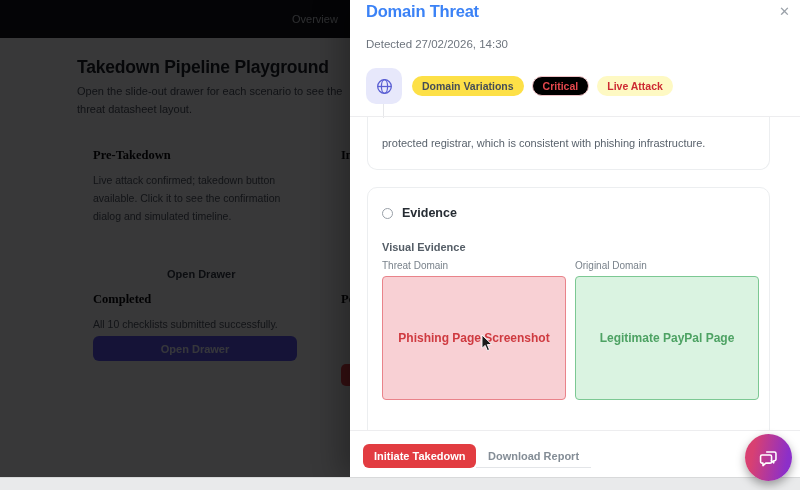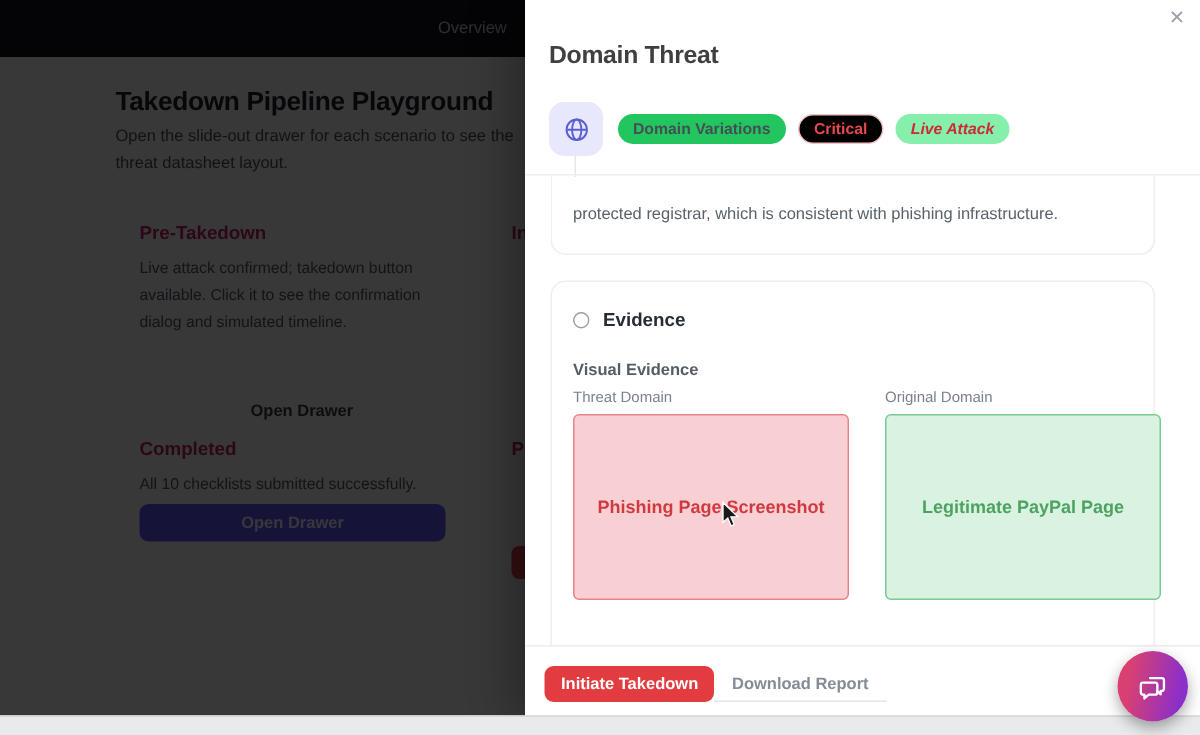--- a/index.html
+++ b/index.html
@@ -7,21 +7,21 @@
               font-family:"Liberation Sans", sans-serif; }
   #stage { position:relative; width:800px; height:490px; overflow:hidden; background:#f4f4f5; }
 
   
   .topnav { position:absolute; top:0; left:0; width:800px; height:38px; background:#0b0c0e; z-index:1; }
   .nav-link { position:absolute; top:13px; left:292px; font-size:11px; color:#c3c7cd; }
   .bg-content { position:absolute; top:38px; left:0; width:800px; height:439px; background:#f4f4f5; z-index:1; }
   .bg-title { position:absolute; top:19px; left:77px; font-size:17.5px; font-weight:700; color:#15181d; letter-spacing:-.2px; }
   .bg-sub { position:absolute; top:44px; left:77px; width:282px; font-size:11px; line-height:1.65; color:#454c55; }
   .bg-card { position:absolute; }
-  .bg-card .c-title { font-size:12.5px; font-weight:700; color:#be185d; }
+  .bg-card .c-title { font-size:12.5px; font-weight:700; color:#000000;font-family:Liberation Serif, serif; }
   .bg-card .c-desc { margin-top:8px; width:188px; font-size:10.5px; line-height:1.72; color:#4a515a; }
   .card-pre { top:110px; left:93px; width:230px; }
   .card-inprogress { top:110px; left:341px; width:120px; }
   .card-completed { top:254px; left:93px; width:230px; }
   .card-post { top:254px; left:341px; width:120px; }
   .ghost-btn { position:absolute; top:120px; left:74px; font-size:11px; font-weight:600; color:#2d343d; cursor:pointer; }
   .indigo-btn { position:absolute; top:44px; left:0; width:204px; height:25px; border:none; border-radius:6px;
                 background:#5650ee; color:#eceefc; font-size:11px; font-weight:600; cursor:pointer;
                 font-family:"Liberation Sans", sans-serif; }
   .red-frag-btn { position:absolute; top:72px; left:0; width:60px; height:22px; border:none; border-radius:5px;
@@ -29,44 +29,44 @@
                   font-family:"Liberation Sans", sans-serif; }
   .dim { position:absolute; top:0; left:0; width:800px; height:477px; background:rgba(3,3,4,0.78); z-index:2; }
   .bottom-strip { position:absolute; top:477px; left:0; width:800px; height:13px; background:#e9eaeb;
                   border-top:1px solid #d8d9da; z-index:5; }
 
   
   .drawer { position:absolute; top:0; left:350px; width:450px; height:477px; background:#ffffff; z-index:4;
             box-shadow:-10px 0 26px rgba(0,0,0,.28); }
   .close-x { position:absolute; top:4px; right:10px; font-size:13px; color:#9aa1a9; cursor:pointer;
              background:none; border:none; font-family:"Liberation Sans", sans-serif; }
-  .d-title { position:absolute; top:28px; left:16px; font-size:16.5px; font-weight:700; color:#404040; letter-spacing:-.2px; }
+  .d-title { position:absolute; top:2px; left:16px; font-size:16.5px; font-weight:700; color:#3b82f6; letter-spacing:-.2px; }
   .d-detected { position:absolute; top:38px; left:16px; font-size:11.5px; color:#6e757e; }
   .chip { position:absolute; top:68px; left:16px; width:36px; height:36px; border-radius:10px; background:#e7e8fb;
           display:flex; align-items:center; justify-content:center; }
   .chip-connector { position:absolute; top:104px; left:33px; width:1px; height:14px; background:#e6e7ea; }
   .badges { position:absolute; top:76px; left:62px; display:flex; gap:8px; align-items:center; }
   .badge { height:20px; padding:0 10px; display:flex; align-items:center; border-radius:999px;
            font-size:10.5px; font-weight:600; white-space:nowrap; }
-  .badge-neutral { background:#22c55e; color:#454d57; }
+  .badge-neutral { background:#fde047; color:#454d57; }
   .badge-outline { background:#000000; border:1px solid #f1c3c7; color:#e5484d; }
-  .badge-red { background:#86efac; color:#cd2b33;font-style:italic; }
+  .badge-red { background:#fef9c3; color:#cd2b33; }
   .d-divider { position:absolute; top:116px; left:0; width:450px; height:1px; background:#ededef; }
 
   .d-body { position:absolute; top:117px; left:0; width:450px; height:313px; overflow:hidden; }
   .cardA { position:absolute; top:-2px; left:17px; width:403px; height:55px;
            border:1px solid #eceef0; border-top:none; border-radius:0 0 10px 10px; }
   .cardA-text { position:absolute; top:22px; left:14px; width:370px; font-size:11px; color:#59626c; }
   .cardB { position:absolute; top:70px; left:17px; width:403px; height:260px;
            border:1px solid #eceef0; border-radius:10px; }
   .ev-head { position:absolute; top:18px; left:14px; display:flex; align-items:center; gap:9px; }
   .ev-ring { width:11px; height:11px; border:1.5px solid #99a0a8; border-radius:50%; }
   .ev-title { font-size:12.5px; font-weight:700; color:#262c33; }
   .ev-sub { position:absolute; top:53px; left:14px; font-size:11px; font-weight:600; color:#545d66; }
-  .ev-cols { position:absolute; top:72px; left:14px; width:374px; display:flex; gap:24px; }
+  .ev-cols { position:absolute; top:72px; left:14px; width:374px; display:flex; gap:9px; }
   .ev-col { width:184px; }
   .ev-label { font-size:10px; color:#79828b; margin-bottom:5px; }
   .ev-box { width:184px; height:124px; border-radius:4px; display:flex; align-items:center; justify-content:center;
             font-size:12px; font-weight:700; text-align:center; cursor:pointer; }
   .box-red { background:#f8d0d4; border:1.5px solid #e9838a; color:#cf3a40; }
   .box-green { background:#daf3e1; border:1.5px solid #7cc893; color:#4da263; }
 
   .d-footer { position:absolute; top:430px; left:0; width:450px; height:47px; background:#fff;
               border-top:1px solid #ededef; }
   .primary-btn { position:absolute; top:13px; left:13px; height:24px; padding:0 11px; border:none; border-radius:6px;
@@ -118,20 +118,21 @@
     </div>
   </div>
 
   <div class="dim"></div>
   <div class="bottom-strip"></div>
 
   <div class="drawer">
 
     <button class="close-x">✕</button>
     <div class="d-title">Domain Threat</div>
+    <div class="d-detected">Detected 27/02/2026, 14:30</div>
 
     <div class="chip">
       <span style="display:flex;">
         <svg width="19" height="19" viewBox="0 0 24 24" fill="none" stroke="#5a5fd3" stroke-width="1.6">
           <circle cx="12" cy="12" r="8.6"></circle>
           <ellipse cx="12" cy="12" rx="3.9" ry="8.6"></ellipse>
           <line x1="3.4" y1="12" x2="20.6" y2="12"></line>
         </svg>
       </span>
     </div>

